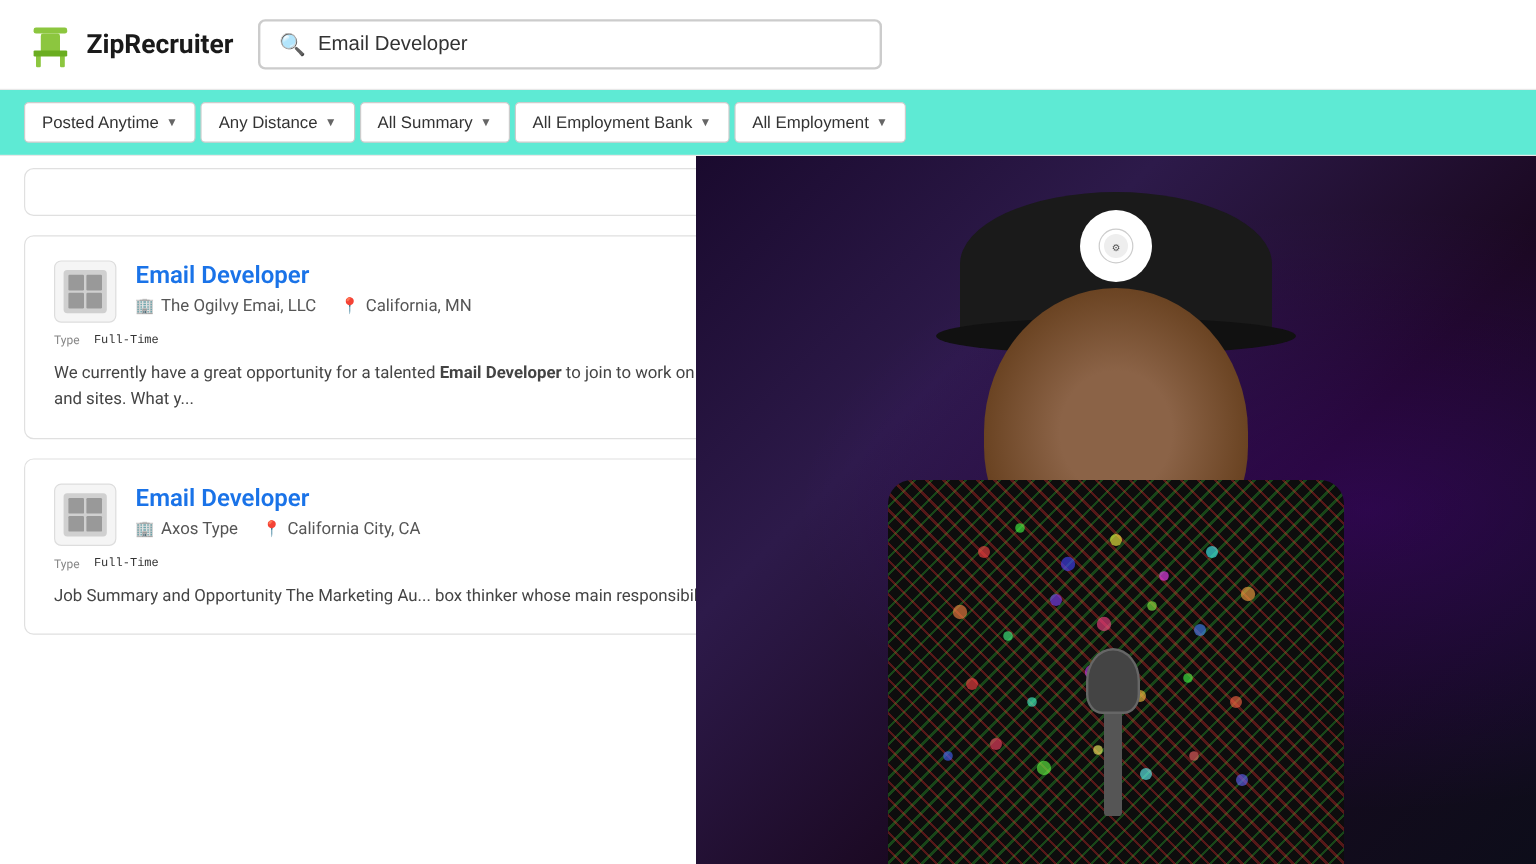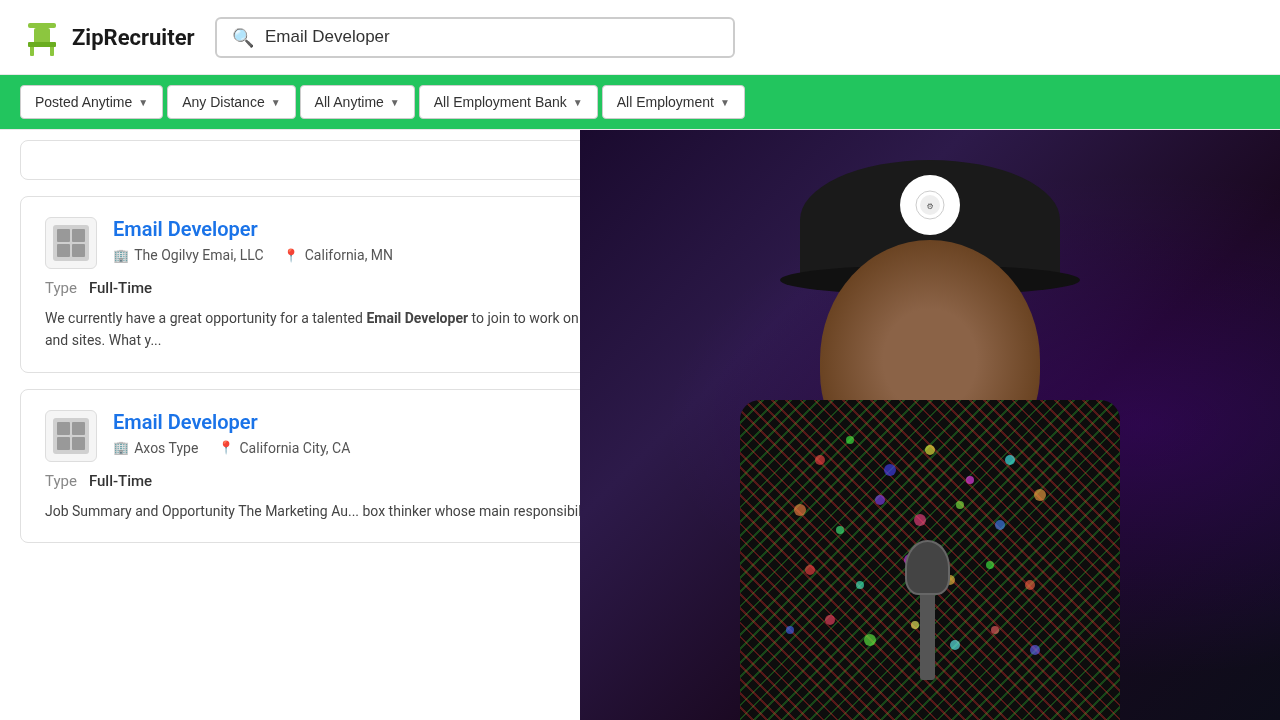--- a/index.html
+++ b/index.html
@@ -52,21 +52,21 @@
       font-size: 18px;
     }
 
     
     .filter-bar {
       display: flex;
       align-items: center;
       padding: 0 20px;
       height: 55px;
       border-bottom: 1px solid #e8e8e8;
-      background: #22c55e;
+      background: #5eead4;
       gap: 4px;
     }
     .filter-btn {
       display: flex;
       align-items: center;
       gap: 6px;
       padding: 8px 14px;
       border: 1px solid #ccc;
       border-radius: 4px;
       background: #fff;
@@ -156,24 +156,24 @@
       display: flex;
       align-items: center;
       gap: 5px;
     }
     .meta-icon { font-size: 13px; color: #888; }
     .job-type-row {
       display: flex;
       align-items: center;
       gap: 12px;
       margin: 10px 0;
-      font-size: 15px;
+      font-size: 10px;
     }
     .job-type-label { color: #888; }
-    .job-type-value { color: #333; font-weight: 500; }
+    .job-type-value { color: #333; font-weight: 500; font-family: Liberation Mono, monospace; }
     .job-description {
       font-size: 14px;
       color: #444;
       line-height: 1.6;
     }
     .job-description strong { font-weight: 700; }
     .partial-card {
       border: 1px solid #e0e0e0;
       border-radius: 8px;
       padding: 10px 24px;
@@ -376,21 +376,21 @@
 <nav class="filter-bar">
   <button class="filter-btn">
     <span>Posted Anytime</span>
     <span class="chevron">▼</span>
   </button>
   <button class="filter-btn">
     <span>Any Distance</span>
     <span class="chevron">▼</span>
   </button>
   <button class="filter-btn">
-    <span>All Anytime</span>
+    <span>All Summary</span>
     <span class="chevron">▼</span>
   </button>
   <button class="filter-btn">
     <span>All Employment Bank</span>
     <span class="chevron">▼</span>
   </button>
   <button class="filter-btn">
     <span>All Employment</span>
     <span class="chevron">▼</span>
   </button>

